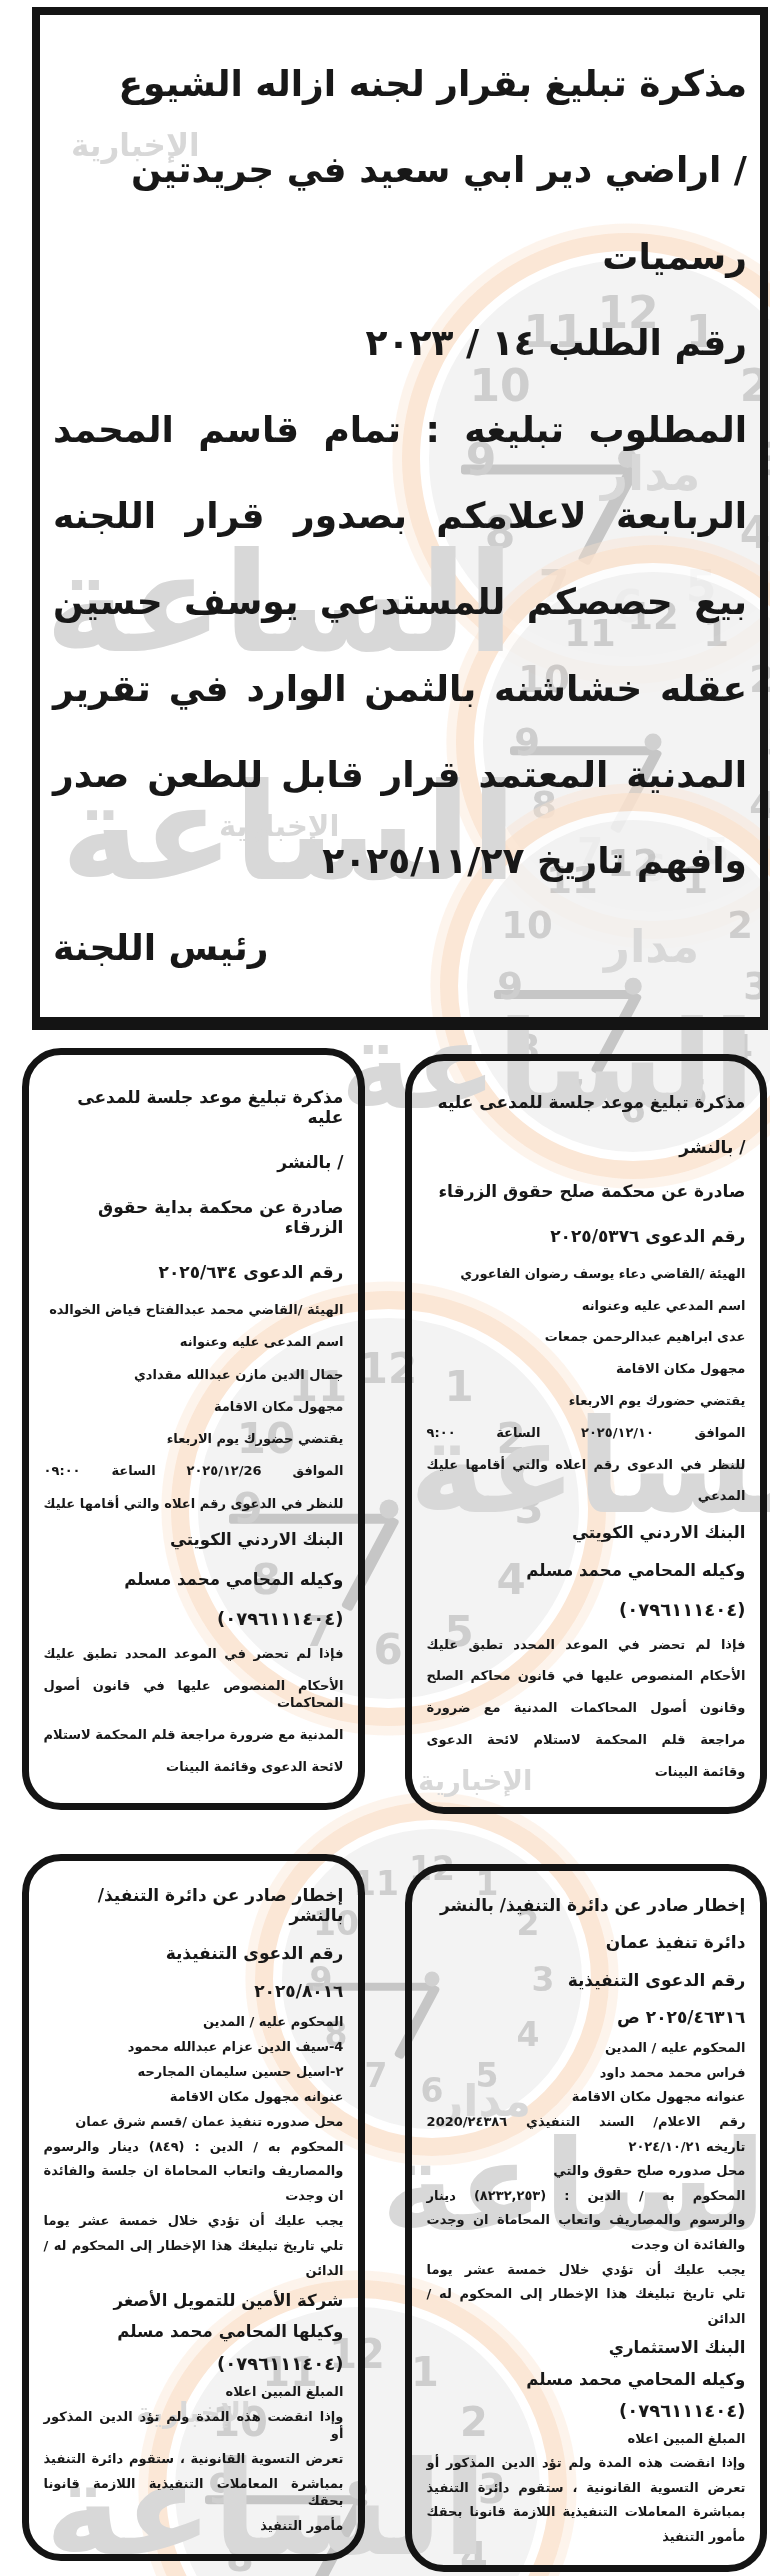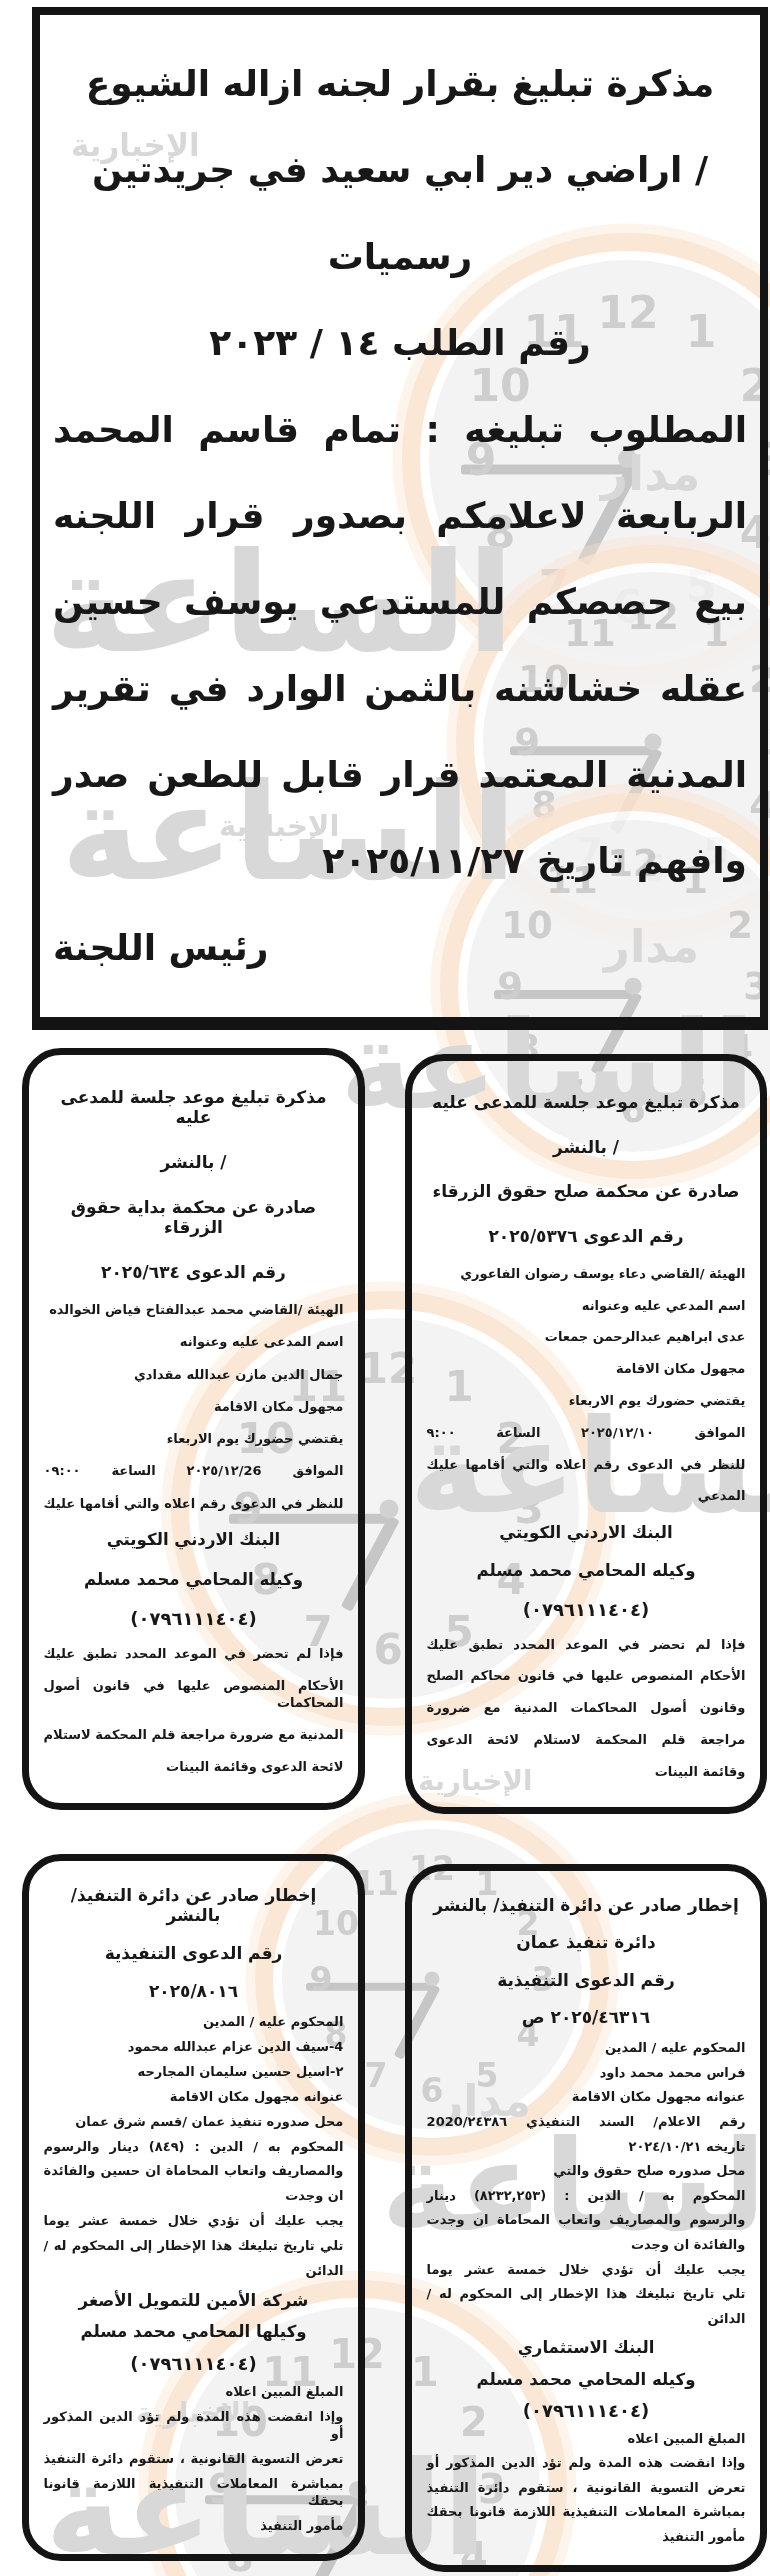--- a/index.html
+++ b/index.html
@@ -19,21 +19,21 @@
     opacity:.85;
   }
   .clock .hand{position:absolute;left:50%;top:50%;background:#bdbdbd;transform-origin:0 50%;border-radius:3.2px;}
   .clock .hm{width:42%;height:2.6%;transform:rotate(180deg) translateY(-50%);}
   .clock .hh{width:27%;height:3.2%;transform:rotate(118deg) translateY(-50%);}
   .clock .cdot{position:absolute;left:50%;top:50%;width:5%;height:5%;background:#c9c9c9;border-radius:50%;transform:translate(-50%,-50%);}
   .cnum{position:absolute;transform:translate(-50%,-50%);color:#c6c6c6;font-weight:700;}
   .wmt{position:absolute;color:#d8d8d8;font-weight:700;white-space:nowrap;line-height:1;}
   
   .content{position:absolute;inset:0;z-index:1;}
-  .c{text-align:center;}
+  .c{}
   .r{}
   .l{text-align:left;}
   .j{text-align:justify;text-align-last:justify;}
   
   .tbox{
     position:absolute;left:32px;top:6.5px;width:736px;height:1023px;
     border:8px solid #141414;border-bottom-width:13px;box-sizing:border-box;
     display:flex;flex-direction:column;justify-content:space-evenly;
     padding:3.2px 13px;
   }
@@ -263,21 +263,21 @@
   <section class="sbox box-ll">
     <div class="c h1">إخطار صادر عن دائرة التنفيذ/ بالنشر</div>
     <div class="c h1">رقم الدعوى التنفيذية</div>
     <div class="c h1">٢٠٢٥/٨٠١٦</div>
     <div class="r b">المحكوم عليه / المدين</div>
     <div class="r b">4-سيف الدين عزام عبدالله محمود</div>
     <div class="r b">٢-اسيل حسين سليمان المجارحه</div>
     <div class="r b">عنوانه مجهول مكان الاقامة</div>
     <div class="r b">محل صدوره تنفيذ عمان /قسم شرق عمان</div>
     <div class="j b">المحكوم به / الدين : (٨٤٩) دينار والرسوم</div>
-    <div class="j b">والمصاريف واتعاب المحاماة ان حسين والفائدة</div>
+    <div class="j b">والمصاريف واتعاب المحاماة ان جلسة والفائدة</div>
     <div class="r b">ان وجدت</div>
     <div class="j b">يجب عليك أن تؤدي خلال خمسة عشر يوما</div>
     <div class="j b">تلي تاريخ تبليغك هذا الإخطار إلى المحكوم له /</div>
     <div class="r b">الدائن</div>
     <div class="c h2">شركة الأمين للتمويل الأصغر</div>
     <div class="c h2">وكيلها المحامي محمد مسلم</div>
     <div class="c ph">(٠٧٩٦١١١٤٠٤)</div>
     <div class="r b">المبلغ المبين اعلاه</div>
     <div class="j b">وإذا انقضت هذه المدة ولم تؤد الدين المذكور أو</div>
     <div class="j b">تعرض التسوية القانونية ، ستقوم دائرة التنفيذ</div>

